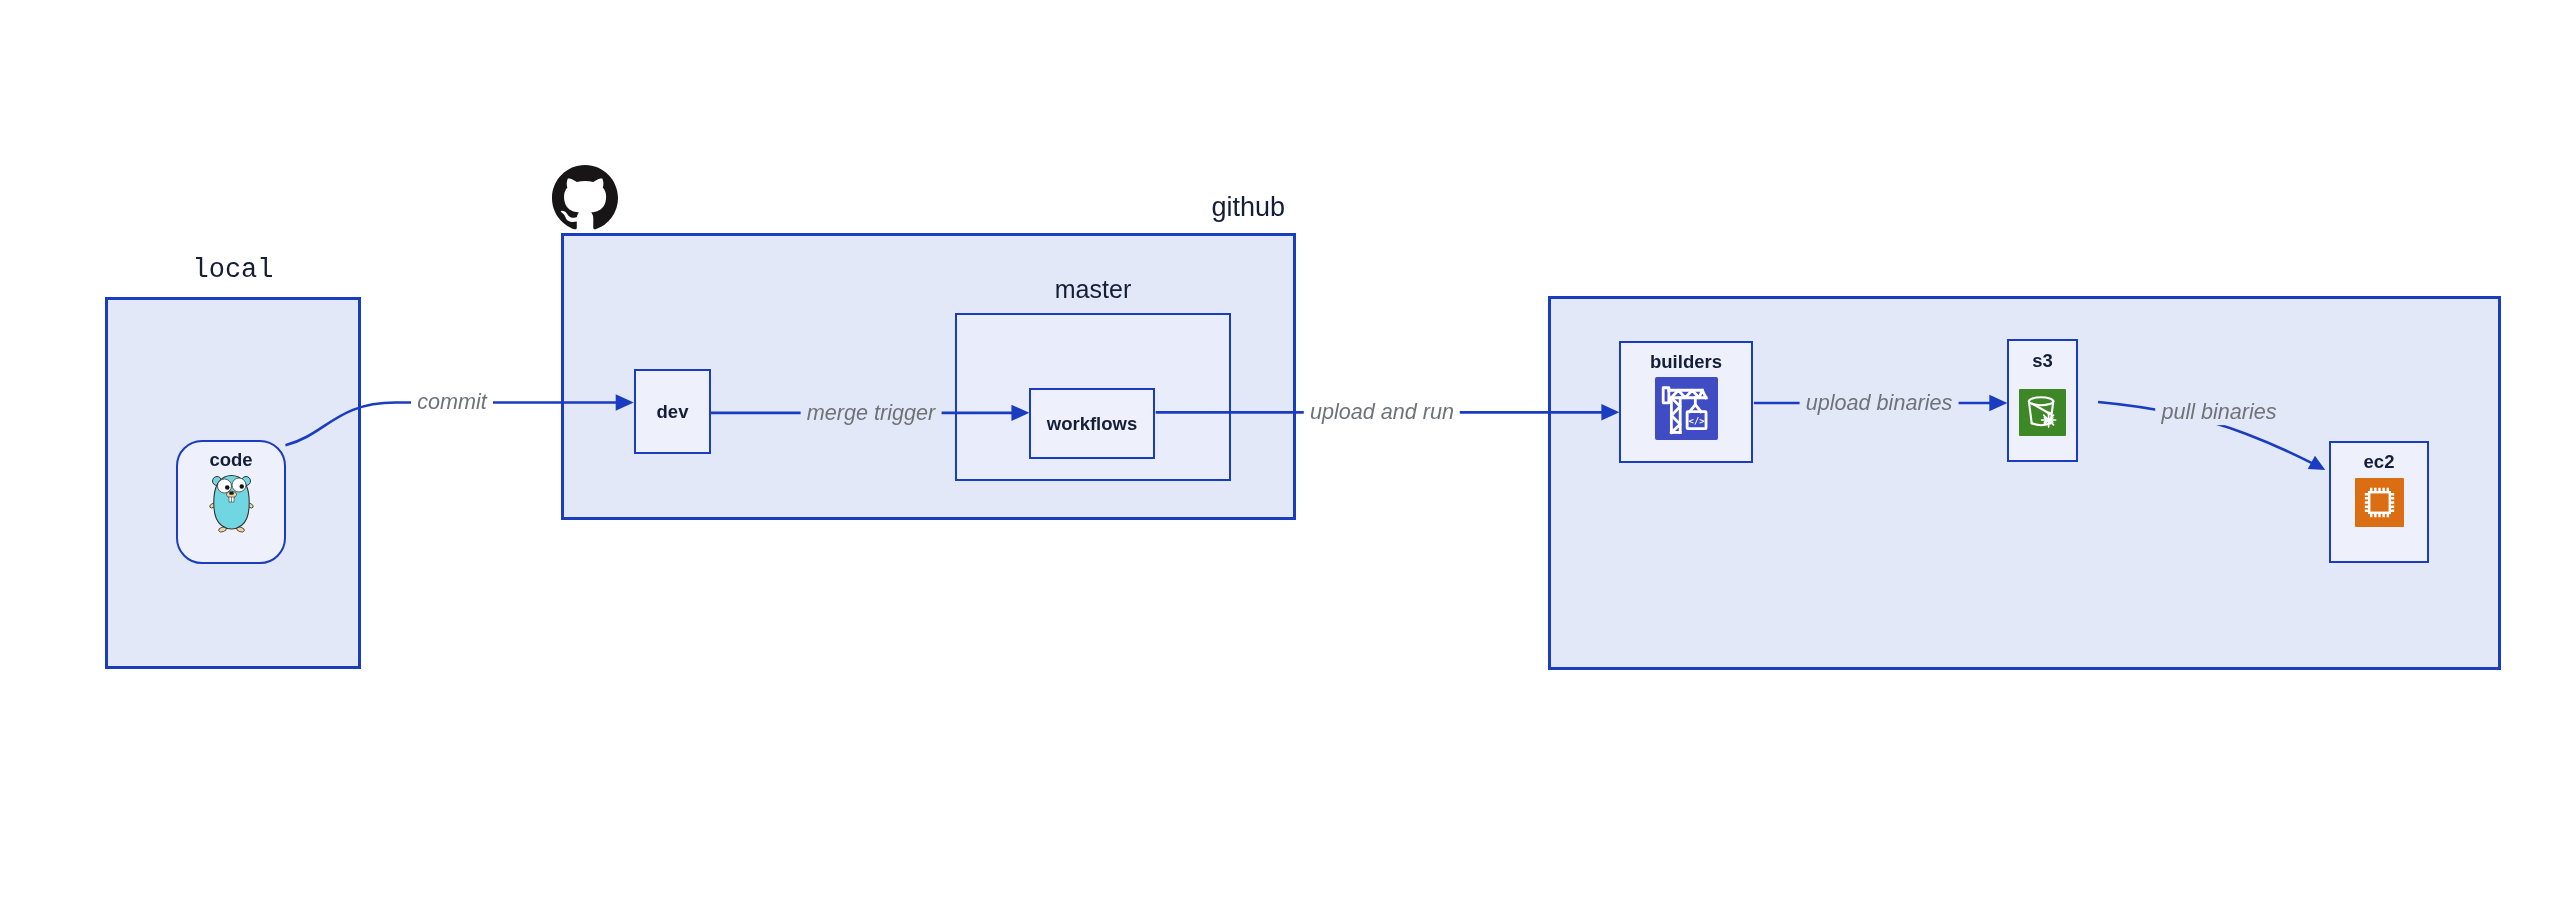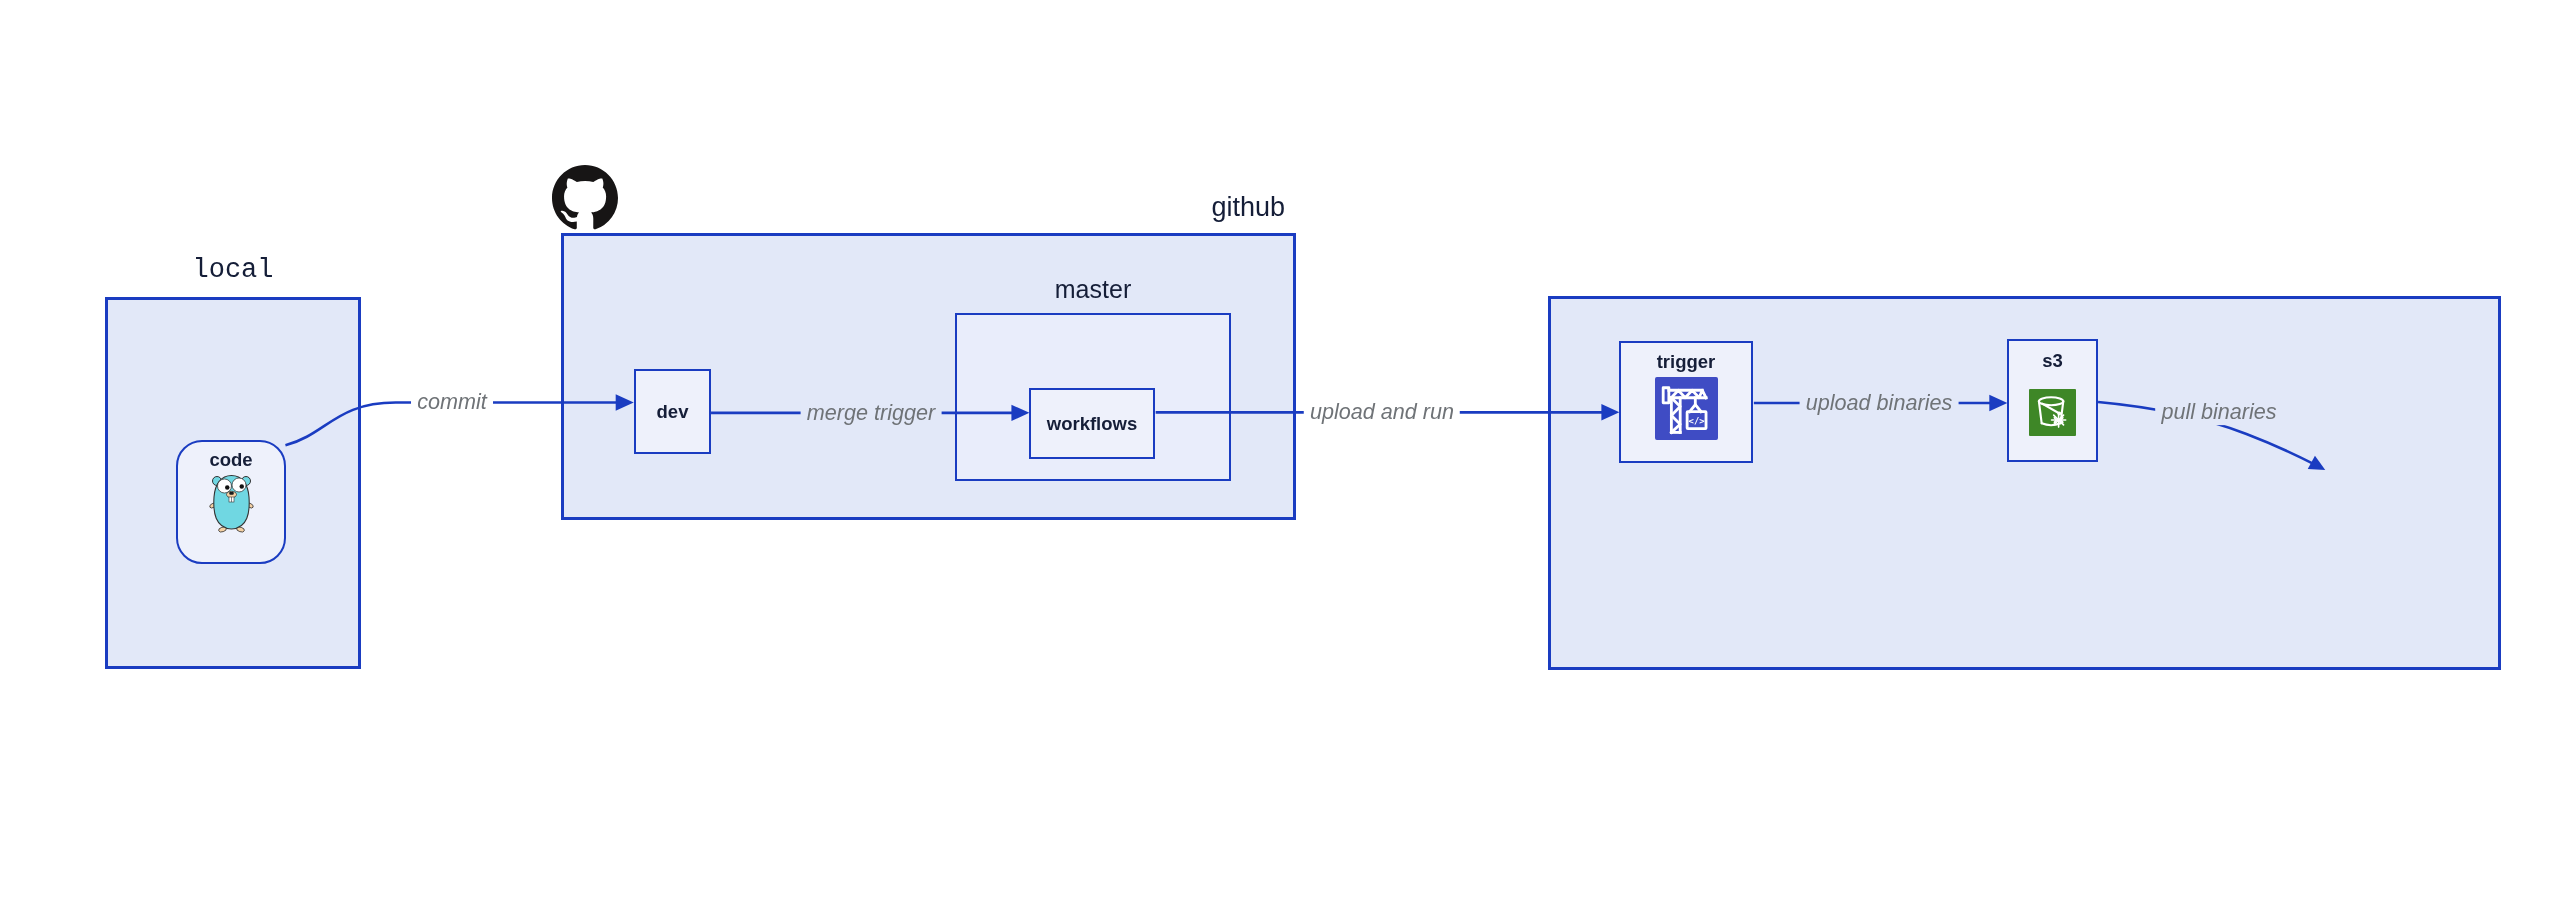--- a/index.html
+++ b/index.html
@@ -25,21 +25,21 @@
   #cl-local  {left:105px;  top:256px; width:256px;  text-align:center;font-family:Liberation Mono, monospace;}
   #cl-github {left:1030px; top:193px; width:255px;  text-align:right;}
   #cl-master {left:955px; top:276px; width:276px;  text-align:center;font-size:25px;}
   #cl-aws    {left:1548px; top:257px; width:953px; text-align:center;}
 
   .node{position:absolute;background:var(--nfill);border:2.6px solid var(--blue);}
   #n-code      {left:176px;  top:440px; width:110px; height:124px;border-radius:26px;}
   #n-dev       {left:634px; top:369px; width:77px; height:85px;}
   #n-workflows {left:1029px; top:388px; width:126px; height:71px;text-align:center;}
   #n-builders  {left:1619px; top:341px; width:134px; height:122px;}
-  #n-s3        {left:2007px; top:339px; width:91px; height:123px;gap:11px;}
+  #n-s3        {left:2007px; top:339px; width:71px; height:123px;gap:11px;}
   #n-ec2       {left:2329px; top:441px; width:100px; height:122px;}
 
   .node-label{font-weight:bold;font-size:18.5px;color:var(--navy);line-height:1.15;white-space:nowrap;}
   .node.center{display:flex;align-items:center;justify-content:center;}
   .node.col{display:flex;flex-direction:column;align-items:center;}
   #n-code .node-label{margin-top:7.2px;}
   #n-builders .node-label{margin-top:8.2px;}
   #n-s3 .node-label{margin-top:9.3px;}
   #n-ec2 .node-label{margin-top:8.2px;}
   .node-icon{display:block;}
@@ -136,21 +136,21 @@
 
   <div class="node center" id="n-dev">
     <div class="node-label">dev</div>
   </div>
 
   <div class="node center" id="n-workflows">
     <div class="node-label">workflows</div>
   </div>
 
   <div class="node col" id="n-builders">
-    <div class="node-label">trigger</div>
+    <div class="node-label">builders</div>
     <svg class="node-icon" width="63" height="63" viewBox="0 0 100 100">
       <rect x="0" y="0" width="100" height="100" rx="3" fill="#3F4CC4"></rect>
       <g stroke="#ffffff" stroke-width="4.5" fill="none" stroke-linejoin="round" stroke-linecap="square">
         <rect x="13" y="17" width="9" height="24"></rect>
         <path d="M22,21 L75,21"></path>
         <path d="M26,33 L81,33"></path>
         <path d="M26,33 L37,21 L48,33 L59,21 L70,33 L75,21 L81,33"></path>
         <path d="M26,33 L26,88"></path>
         <path d="M40,33 L40,88"></path>
         <path d="M26,33 L40,47 L26,61 L40,75 L26,88"></path>
@@ -179,16 +179,29 @@
         <path d="M48,66 L78,66"></path>
         <path d="M63,51 L63,81"></path>
         <path d="M52.5,55.5 L73.5,76.5"></path>
         <path d="M73.5,55.5 L52.5,76.5"></path>
         <path d="M54,61 L58,66 L54,71"></path>
         <path d="M72,61 L68,66 L72,71"></path>
       </g>
     </svg>
   </div>
 
+  <div class="node col" id="n-ec2">
+    <div class="node-label">ec2</div>
+    <svg class="node-icon" width="49" height="49" viewBox="0 0 100 100">
+      <rect x="0" y="0" width="100" height="100" rx="2" fill="#DB6D12"></rect>
+      <g stroke="#ffffff" stroke-width="5" fill="none">
+        <rect x="29" y="29" width="42" height="42"></rect>
+        <path d="M33,20 L33,29 M41.5,20 L41.5,29 M50,20 L50,29 M58.5,20 L58.5,29 M67,20 L67,29"></path>
+        <path d="M33,71 L33,80 M41.5,71 L41.5,80 M50,71 L50,80 M58.5,71 L58.5,80 M67,71 L67,80"></path>
+        <path d="M20,33 L29,33 M20,41.5 L29,41.5 M20,50 L29,50 M20,58.5 L29,58.5 M20,67 L29,67"></path>
+        <path d="M71,33 L80,33 M71,41.5 L80,41.5 M71,50 L80,50 M71,58.5 L80,58.5 M71,67 L80,67"></path>
+      </g>
+    </svg>
+  </div>
 
 
 </div>
 
 
 </body></html>

